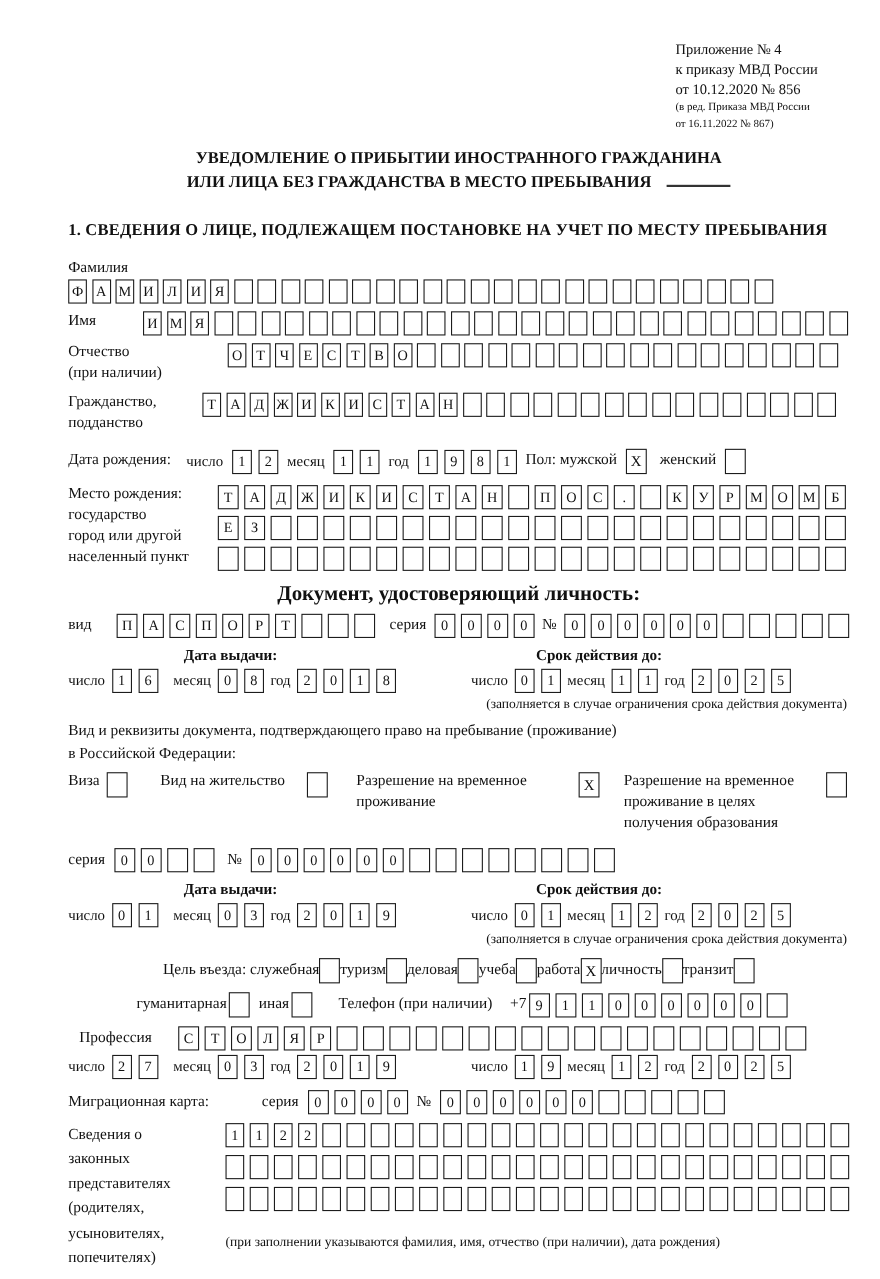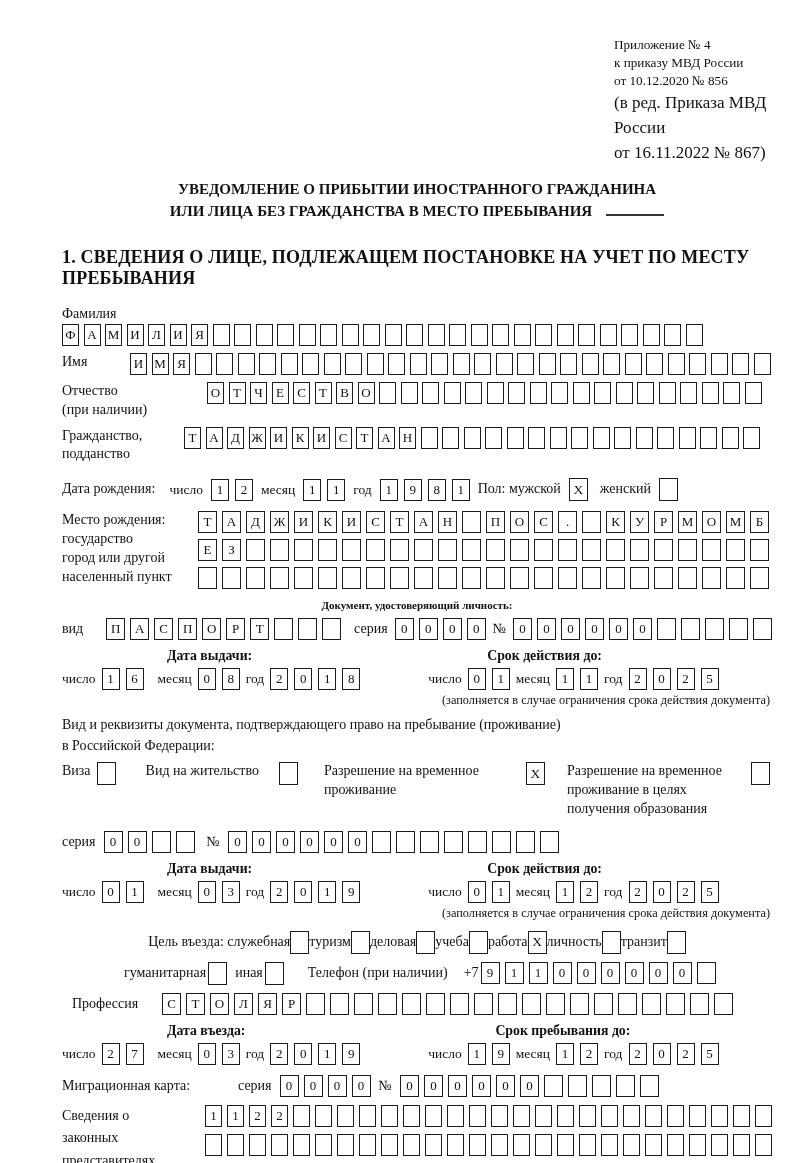--- a/index.html
+++ b/index.html
@@ -9,25 +9,25 @@
     font-family:"Liberation Serif","DejaVu Serif",serif;
     color:#111; font-size:14px;
   }
   .page { padding:36px 28px 0 62px; }
   .lbl { white-space:pre-line; line-height:1.35; }
   .sm { font-size:13.5px; }
   .note { font-size:12.3px; }
   .b { font-weight:bold; }
   
   .annex { margin-left:552px; line-height:1.5; font-size:13.2px; }
-  .annex .edition { font-size:17px; margin-top:2px; line-height:1.45; }
+  .annex .edition { font-size:10px; margin-top:2px; line-height:1.45; }
   .forma { text-align:right; padding-right:34px; margin-top:16px; font-size:14.5px; letter-spacing:.5px; }
   .title { text-align:center; margin-top:14px; font-size:15px; line-height:1.45; }
   .title .uline { display:inline-block; width:58px; border-bottom:2px solid #333; height:14px; margin-left:14px; }
-  .sec { margin-top:24px; font-size:18px; letter-spacing:.2px; }
+  .sec { margin-top:24px; font-size:15px; letter-spacing:.2px; }
   
   .row { display:flex; align-items:flex-start; margin-top:7px; }
   .grid { display:inline-flex; gap:4.5px; flex-wrap:nowrap; }
   .cell {
     width:17px; height:22px; flex:0 0 auto;
     border:1.6px solid #1c1c1c; display:inline-flex;
     align-items:center; justify-content:center;
     font-size:13px; background:#fff;
   }
   .grid-wide { gap:5px; } .grid-wide .cell { width:19px; }
@@ -38,21 +38,21 @@
     border:1.6px solid #1c1c1c; display:inline-flex;
     align-items:center; justify-content:center; font-size:13.5px;
   }
   .lw68 { width:68px; flex:0 0 auto; }
   .lw145 { width:145px; flex:0 0 auto; }
   .lw122 { width:122px; flex:0 0 auto; }
   .lw136 { width:136px; flex:0 0 auto; }
   .stack { display:flex; flex-direction:column; gap:6px; }
   .dgroup { display:flex; align-items:center; gap:6px; }
   .center { text-align:left; }
-  .dochead { text-align:center; margin-top:10px; font-size:11px; }
+  .dochead { text-align:center; margin-top:10px; font-size:19px; }
   .hdr2col { display:flex; margin-top:8px; font-size:13.8px; }
 </style>
 </head>
 <body>
 
 <div class="page">
 
   <div class="annex">
     <div class="lbl">Приложение № 4
 к приказу МВД России
@@ -566,24 +566,20 @@
         <span class="cell"></span>
         <span class="cell"></span>
         <span class="cell"></span>
         <span class="cell"></span>
         <span class="cell"></span>
         <span class="cell"></span>
         <span class="cell"></span>
       </span>
   </div>
 
-  <div class="hdr2col">
-    <span class="b" style="margin-left:105px;">Дата въезда:</span>
-    <span class="b" style="margin-left:250px;">Срок пребывания до:</span>
-  </div>
 
   <div class="row" style="margin-top:4px; align-items:center;">
     <span class="dgroup">
       <span class="lbl sm">число</span>
       <span class="grid grid-date">
           <span class="cell">2</span>
           <span class="cell">7</span>
         </span>
       <span class="lbl sm" style="margin-left:8px;">месяц</span>
       <span class="grid grid-date">

